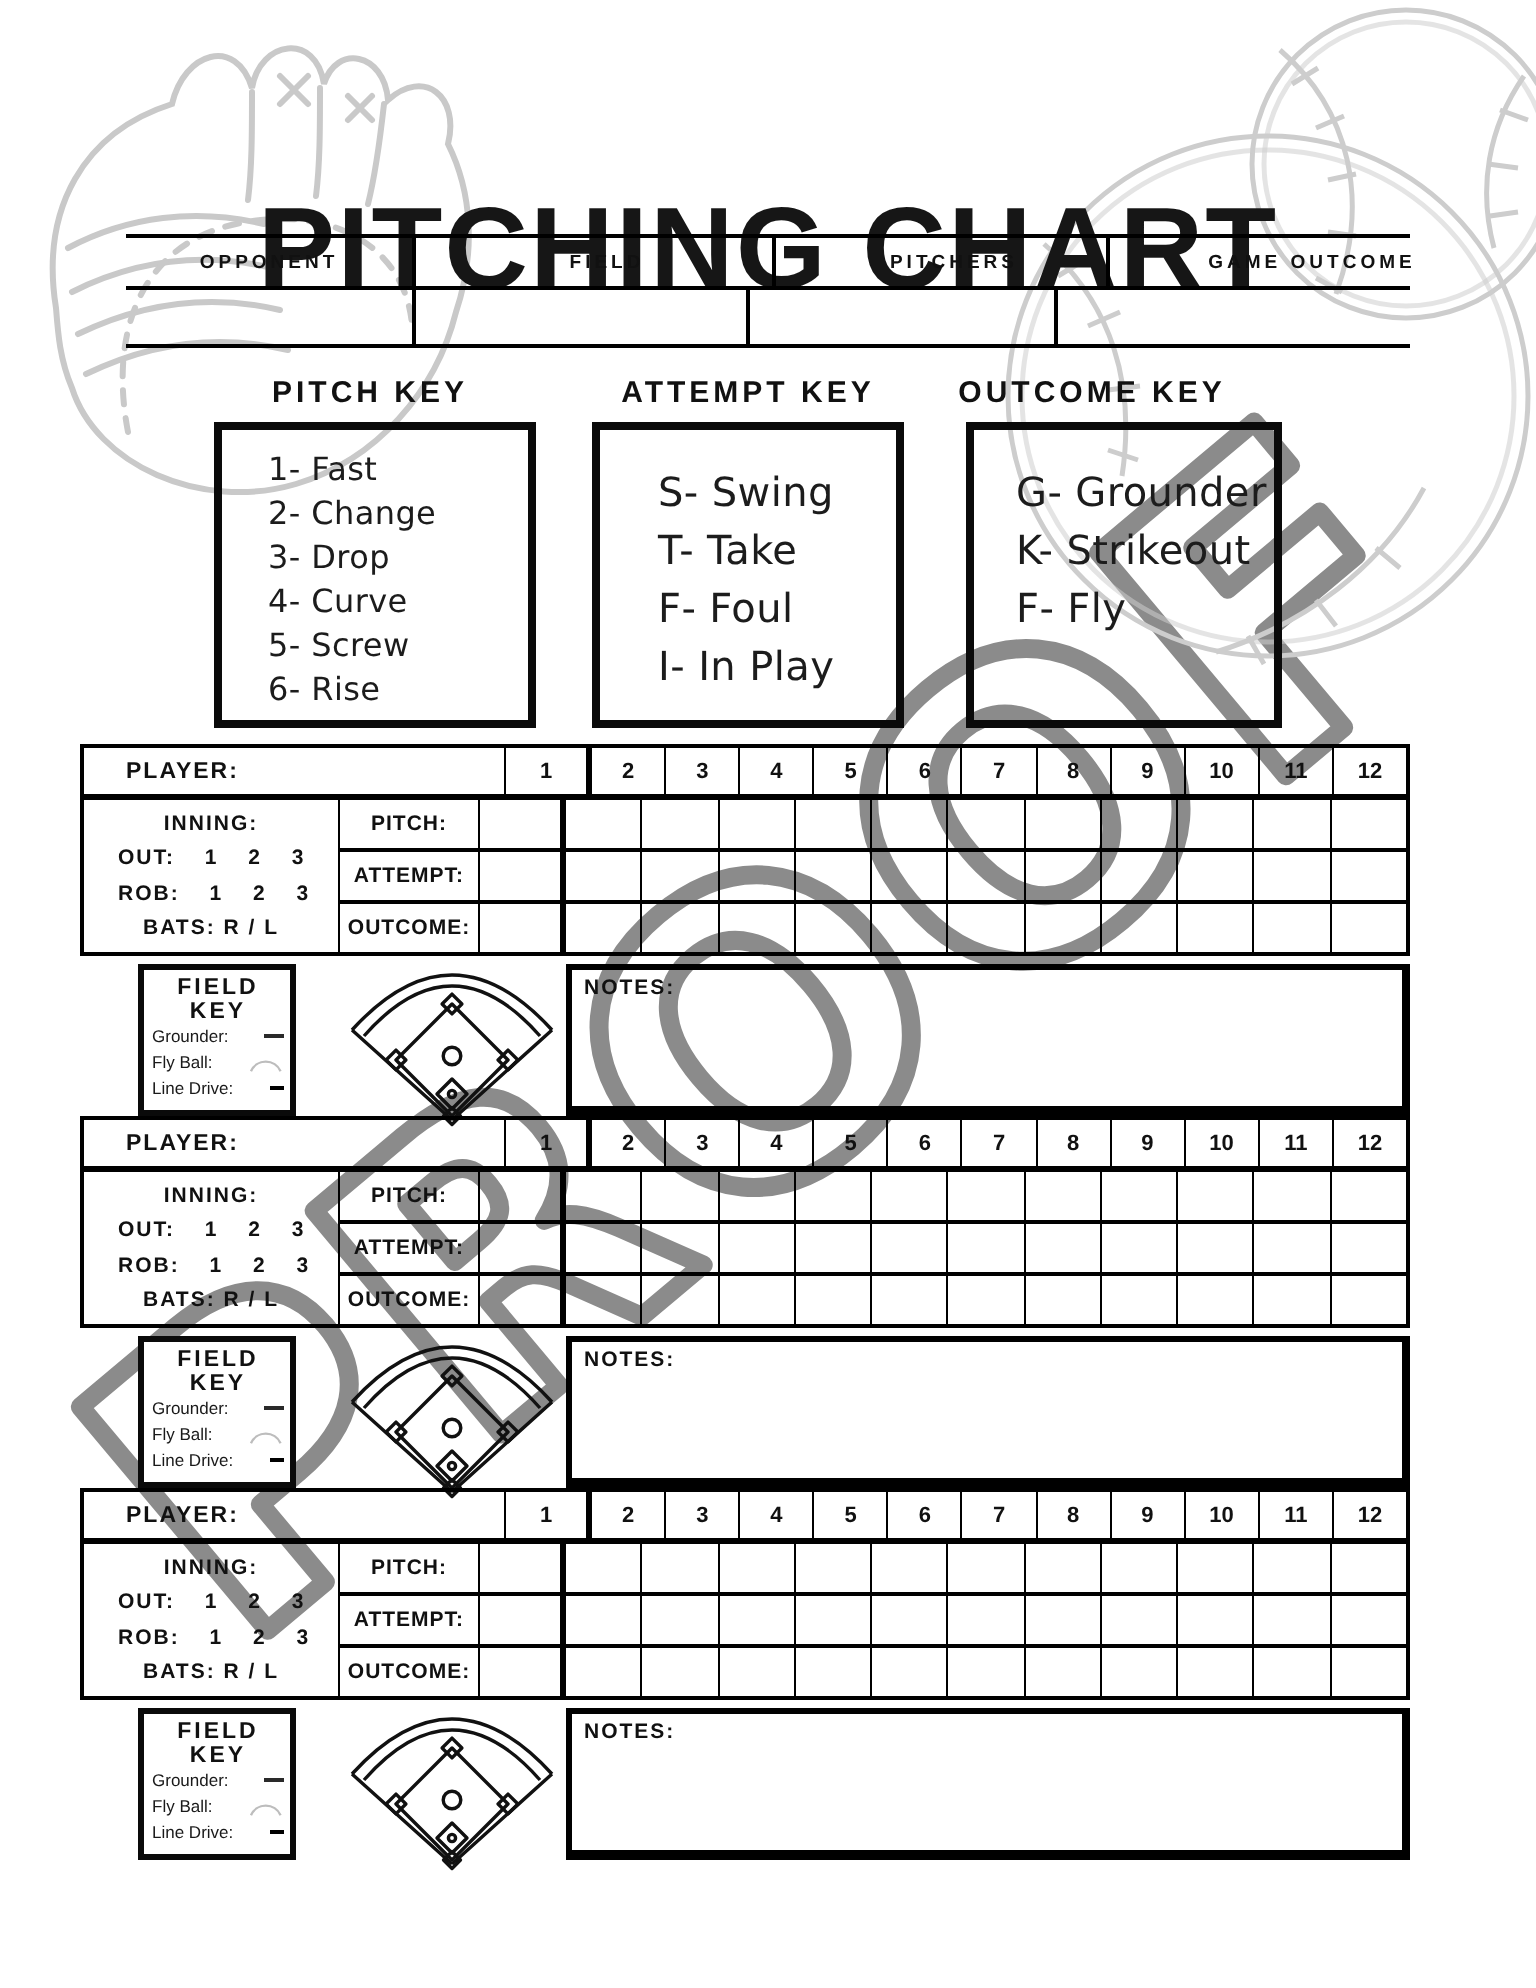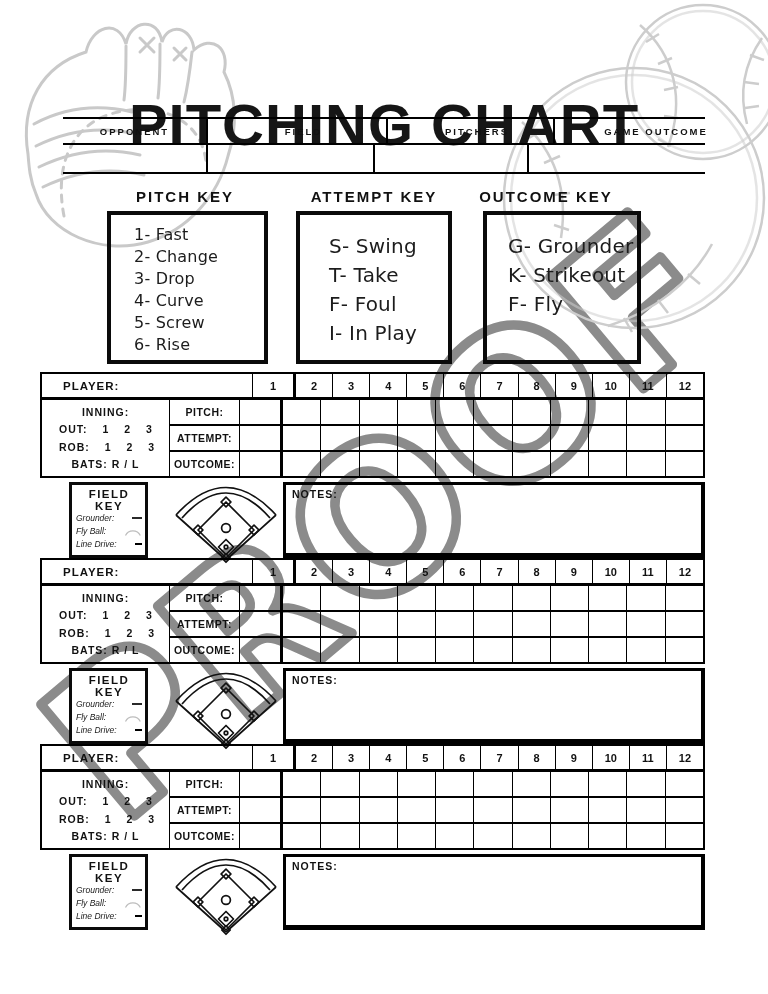--- a/index.html
+++ b/index.html
@@ -60,21 +60,21 @@
   .grid-row{flex:1;display:flex;}
   .grid-row + .grid-row{border-top:2px solid #000;}
   .rlabel{flex:0 0 69px;display:flex;align-items:center;justify-content:center;
           font-size:10.5px;font-weight:700;letter-spacing:.5px;box-sizing:border-box;}
 
   .field-row{position:relative;margin-top:4px;height:76px;}
   .fieldkey{position:absolute;left:29px;top:0;bottom:0;width:79px;border:3px solid #0a0a0a;
             box-sizing:border-box;display:flex;flex-direction:column;justify-content:space-between;
             padding:3px 3px 6px 4px;background:#fff;}
   .fk-title{font-size:11.5px;font-weight:700;letter-spacing:1.5px;text-align:center;}
-  .fk-line{display:flex;align-items:center;gap:18px;font-size:8.5px;color:#1a1a1a;white-space:nowrap;font-style:italic;}
+  .fk-line{display:flex;align-items:center;gap:18px;font-size:8.5px;color:#1a1a1a;white-space:nowrap;}
   .dash-sample{display:inline-block;width:19px;border-top:2px dashed #2a2a2a;}
   .line-sample{display:inline-block;width:24px;border-top:2px solid #000;}
   .diamond{position:absolute;left:128px;top:-2px;}
   .notes{position:absolute;left:243px;top:0;width:422px;height:100%;box-sizing:border-box;
          border:3px solid #000;border-right-width:4px;border-bottom-width:5px;background:transparent;
          padding:3px 6px;}
   .notes-label{font-size:10.5px;font-weight:700;letter-spacing:1px;}
 
   svg{display:block;}
 </style>

